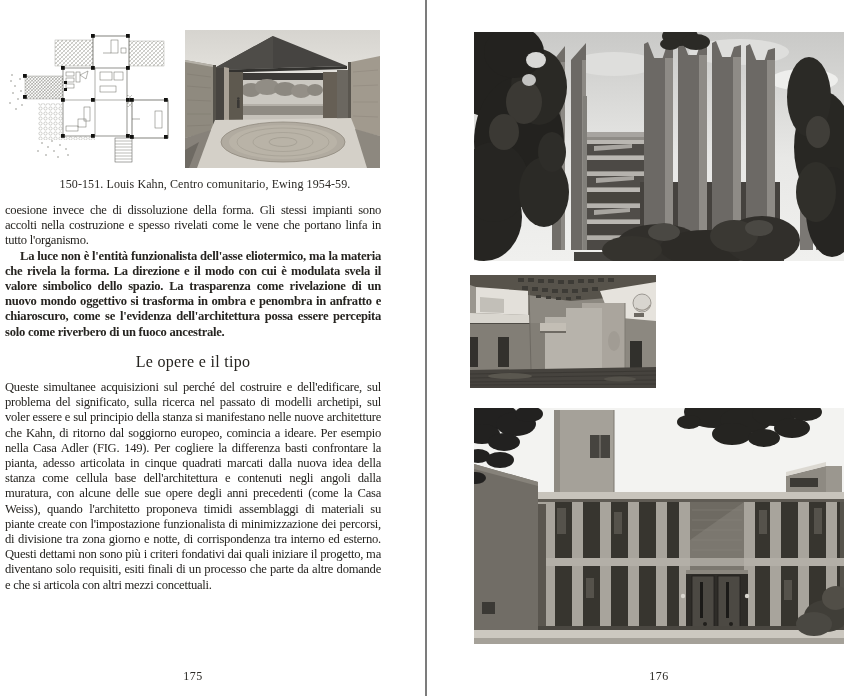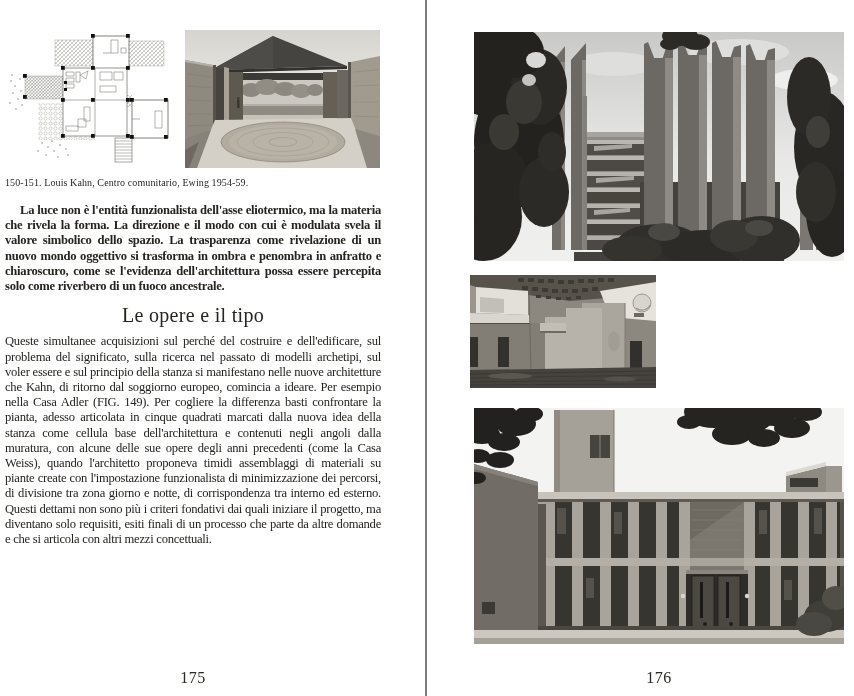--- a/index.html
+++ b/index.html
@@ -10,31 +10,31 @@
 
   .running-head{position:absolute;top:7px;font-variant:small-caps;
     font-size:10.5px;color:#2e2c28;text-align:center;white-space:nowrap;}
   .rh-left{left:0;width:427px;letter-spacing:1.3px;}
   .rh-right{left:427px;width:427px;letter-spacing:4.6px;}
 
   .figure{position:absolute;}
   .figure svg{display:block;width:100%;height:100%;}
 
   .fig-caption-left{position:absolute;left:5px;top:177px;width:400px;
-    font-size:10px;color:#2a2824;letter-spacing:0.1px;}
+    font-size:12px;color:#2a2824;letter-spacing:0.1px;text-align:center;}
 
   .body-col{position:absolute;left:5px;top:203px;width:376px;
     font-size:12.6px;line-height:15.2px;text-align:justify;
     letter-spacing:-0.25px;color:#262420;hyphens:auto;}
   .body-col p{margin:0;}
   .body-col p.indent{text-indent:15px;font-weight:bold;}
-  .section-heading{font-size:20px;font-weight:normal;text-align:center;
+  .section-heading{font-size:16px;font-weight:normal;text-align:center;
     letter-spacing:0.3px;margin:14px 0 11px 0;text-indent:0;}
 
-  .page-number{position:absolute;top:669px;font-size:16px;color:#2a2824;
+  .page-number{position:absolute;top:669px;font-size:12px;color:#2a2824;
     text-align:center;letter-spacing:0.5px;}
   .pn-left{left:5px;width:376px;}
   .pn-right{left:474px;width:370px;text-align:center;}
 
   .captions-right{position:absolute;left:668px;top:317px;width:186px;
     font-size:11px;line-height:11.6px;color:#2a2824;}
   .cap-line{white-space:nowrap;letter-spacing:-0.2px;}
 </style>
 </head>
 <body>
@@ -203,20 +203,21 @@
         <polygon points="0,108 26,100 12,138 0,138" fill="#87827a"></polygon>
         <polygon points="0,120 14,112 4,138 0,138" fill="#6e6a63"></polygon>
         <polygon points="195,106 170,99 182,138 195,138" fill="#8d887f"></polygon>
       </g>
     </svg>
   </div>
 
   <div class="fig-caption-left">150-151. Louis Kahn, Centro comunitario, Ewing 1954-59.</div>
 
   <div class="body-col">
+    <p>coesione invece che di dissoluzione della forma. Gli stessi impianti sono accolti nella costruzione e spesso rivelati come le vene che portano linfa in tutto l'organismo.</p>
     <p class="indent">La luce non è l'entità funzionalista dell'asse eliotermico, ma la materia che rivela la forma. La direzione e il modo con cui è modulata svela il valore simbolico dello spazio. La trasparenza come rivelazione di un nuovo mondo oggettivo si trasforma in ombra e penombra in anfratto e chiaroscuro, come se l'evidenza dell'architettura possa essere percepita solo come riverbero di un fuoco ancestrale.</p>
     <h2 class="section-heading">Le opere e il tipo</h2>
     <p>Queste simultanee acquisizioni sul perché del costruire e dell'edificare, sul problema del significato, sulla ricerca nel passato di modelli archetipi, sul voler essere e sul principio della stanza si manifestano nelle nuove architetture che Kahn, di ritorno dal soggiorno europeo, comincia a ideare. Per esempio nella Casa Adler (FIG. 149). Per cogliere la differenza basti confrontare la pianta, adesso articolata in cinque quadrati marcati dalla nuova idea della stanza come cellula base dell'architettura e contenuti negli angoli dalla muratura, con alcune delle sue opere degli anni precedenti (come la Casa Weiss), quando l'architetto proponeva timidi assemblaggi di materiali su piante create con l'impostazione funzionalista di minimizzazione dei percorsi, di divisione tra zona giorno e notte, di corrispondenza tra interno ed esterno. Questi dettami non sono più i criteri fondativi dai quali iniziare il progetto, ma diventano solo requisiti, esiti finali di un processo che parte da altre domande e che si articola con altri mezzi concettuali.</p>
   </div>
 
   <div class="page-number pn-left">175</div>
 
   <div class="divider"></div>
 
 

